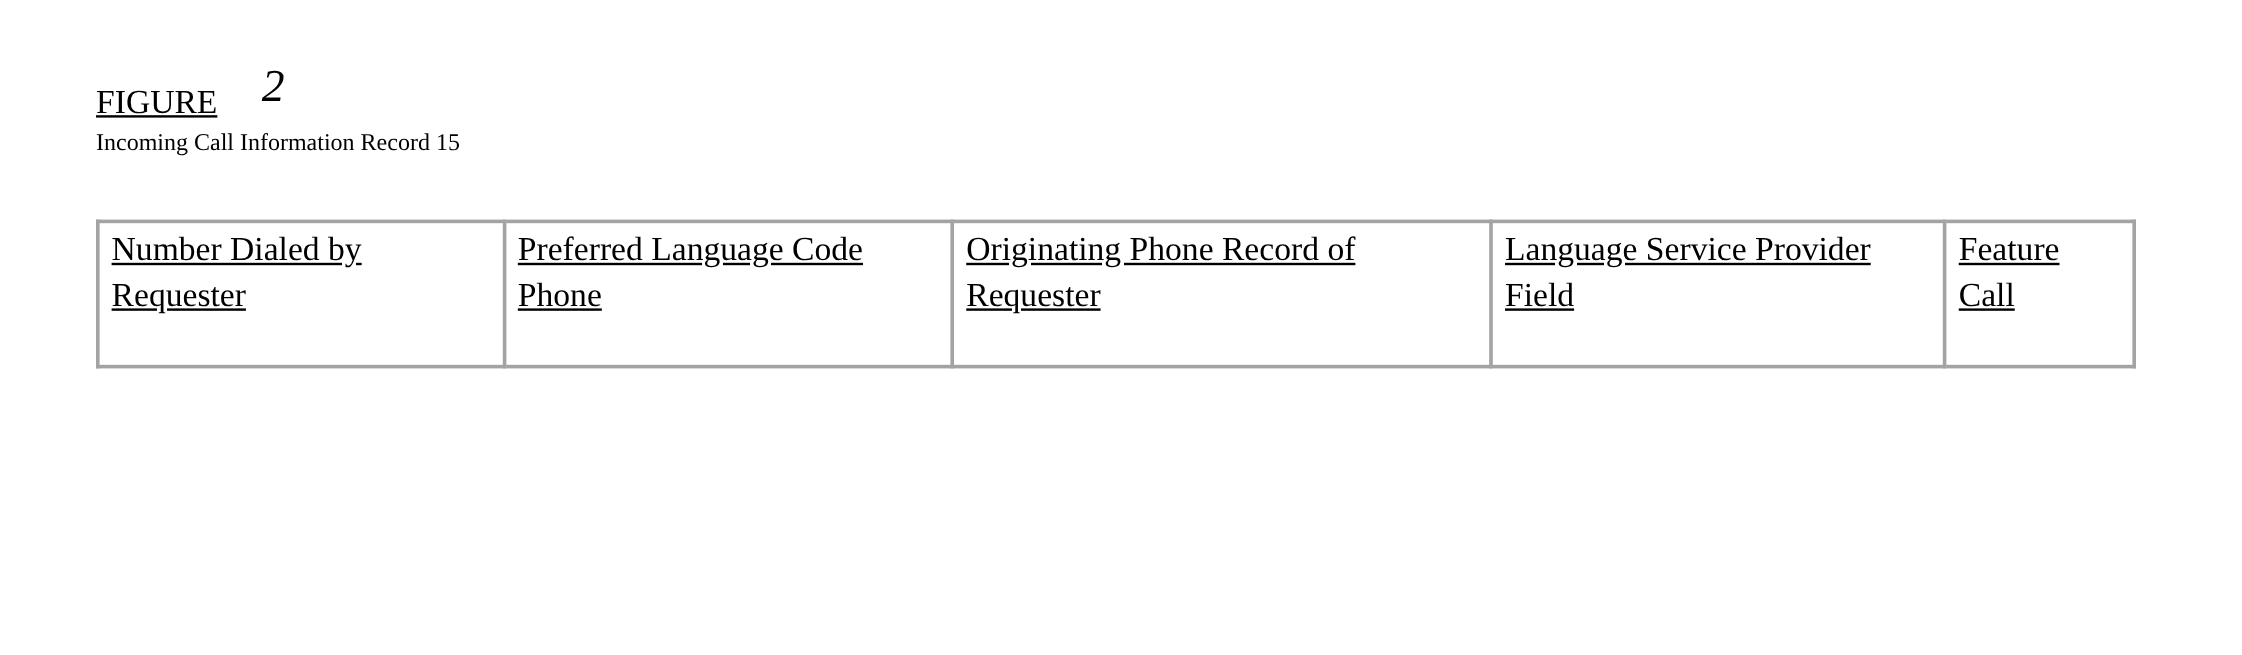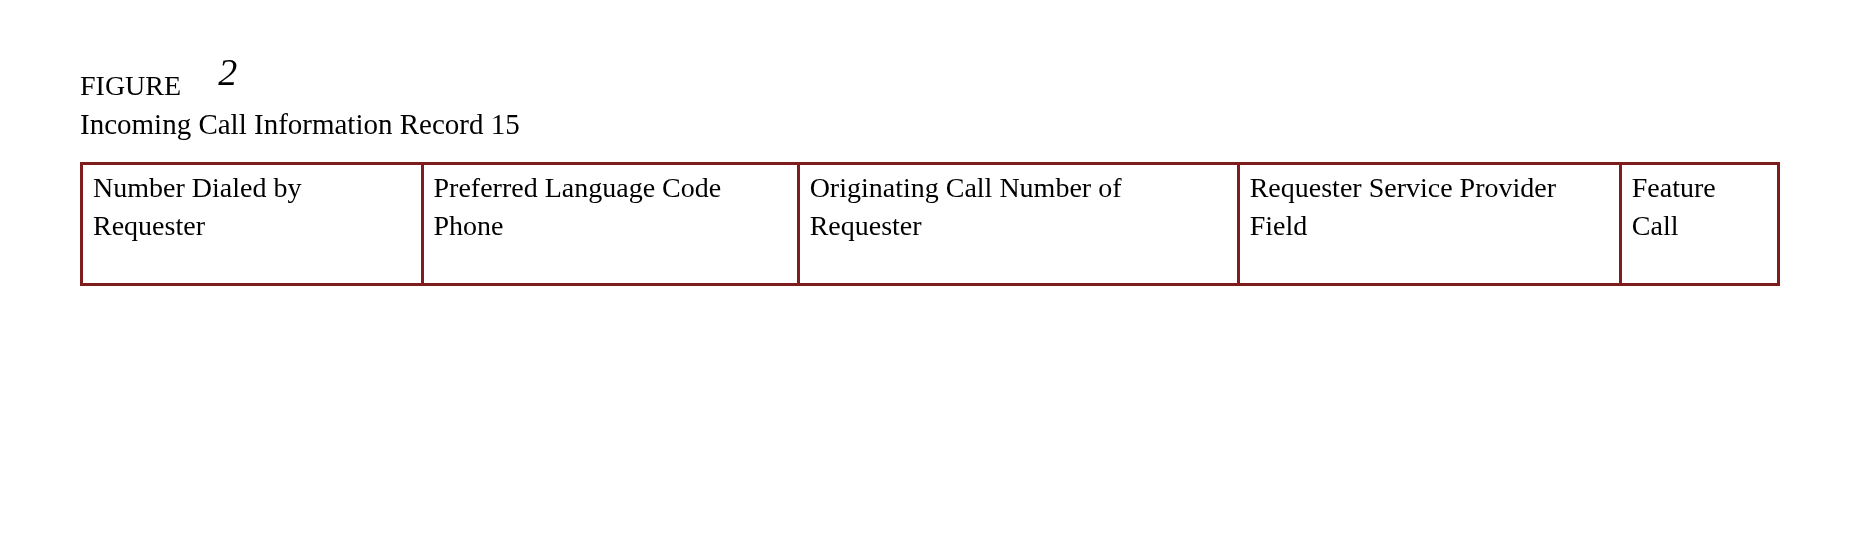--- a/index.html
+++ b/index.html
@@ -9,59 +9,61 @@
       padding: 60px 80px;
       color: #000000;
     }
     .figure-label {
       font-size: 28px;
       margin-bottom: 4px;
       position: relative;
     }
     .figure-text {
       display: inline;
+      text-decoration: underline;
     }
     .figure-number {
       font-size: 38px;
       font-style: italic;
       position: relative;
       top: -10px;
       left: 30px;
       font-family: cursive, "Times New Roman", serif;
     }
     .subtitle {
-      font-size: 29px;
-      margin-bottom: 21px;
+      font-size: 20px;
+      margin-bottom: 52px;
     }
     table.record {
       border-collapse: collapse;
       width: 100%;
       max-width: 1700px;
     }
     table.record td {
-      border: 3px solid #7f1d1d;
+      border: 3px solid #a3a3a3;
       font-size: 28px;
       padding: 4px 10px 4px 10px;
       vertical-align: top;
       line-height: 1.35;
       height: 110px;
+      text-decoration: underline;
     }
   </style>
 </head>
 <body>
 
 <div class="figure-label">
   <span class="figure-text">FIGURE</span>
   <span class="figure-number">2</span>
 </div>
 <div class="subtitle">Incoming Call Information Record 15</div>
 
 <table class="record">
   <tbody>
       <tr>
     <td>Number Dialed by Requester</td>
     <td>Preferred Language Code Phone</td>
-    <td>Originating Call Number of Requester</td>
-    <td>Requester Service Provider Field</td>
+    <td>Originating Phone Record of Requester</td>
+    <td>Language Service Provider Field</td>
     <td>Feature Call</td>
   </tr>
 </tbody>
   </table>
 
 </body></html>

